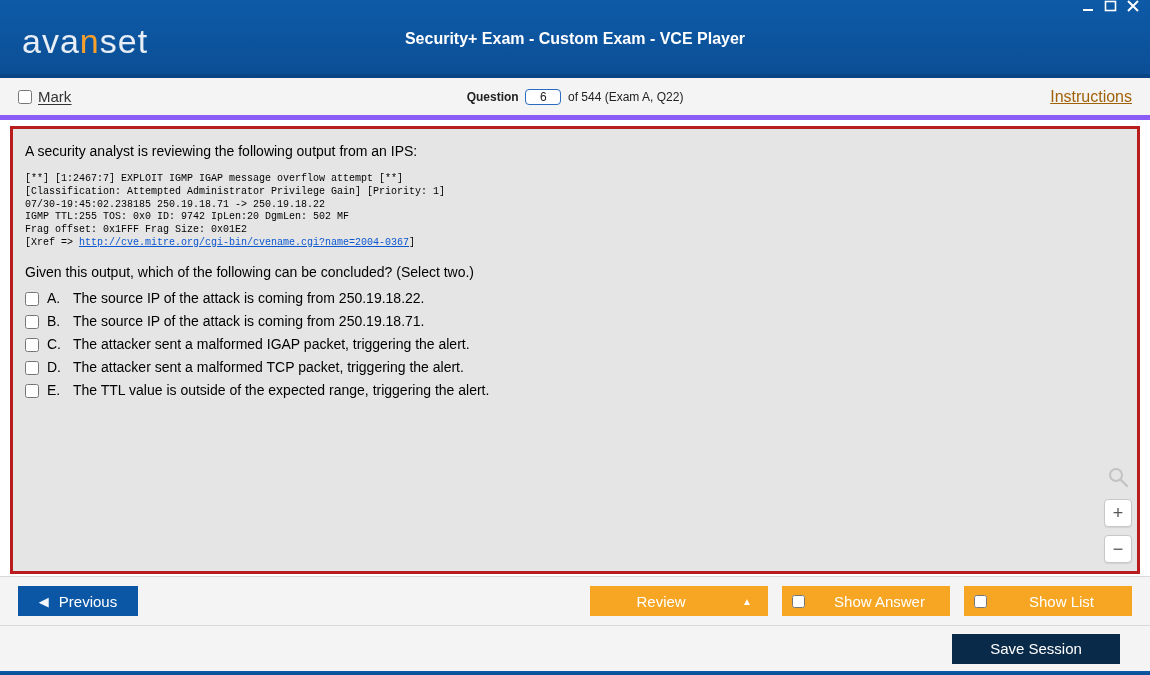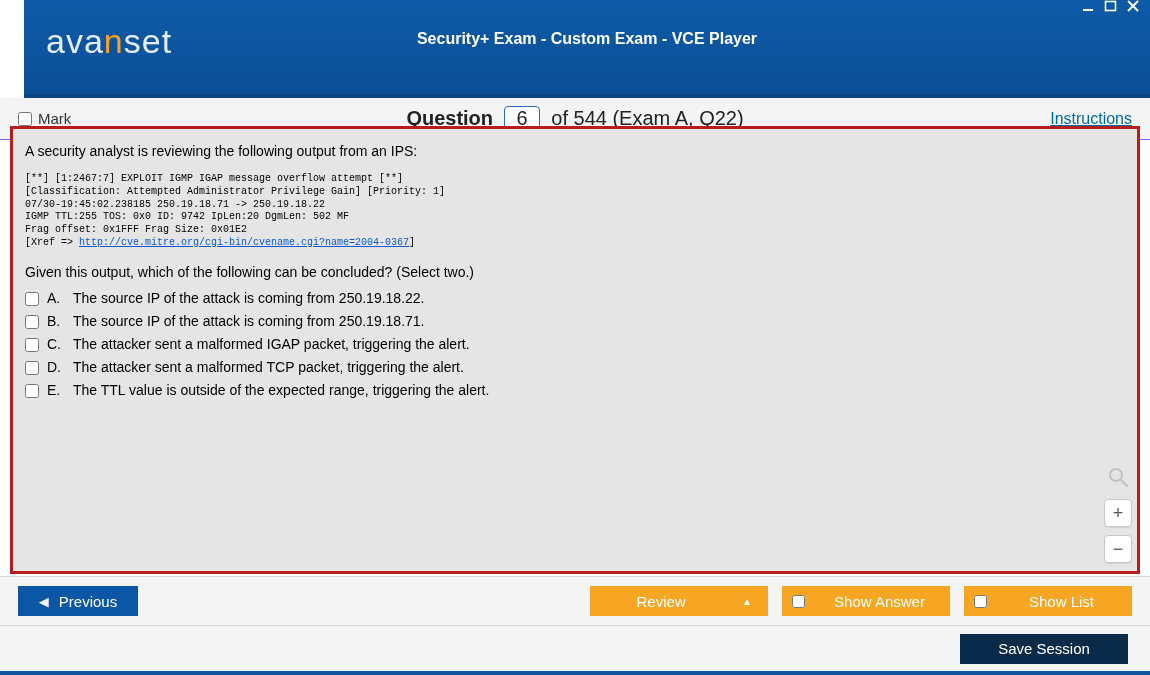--- a/index.html
+++ b/index.html
@@ -1,52 +1,51 @@
 <!DOCTYPE html>
 <html><head>
 <meta charset="utf-8">
 <style>
   * { box-sizing: border-box; margin: 0; padding: 0; }
   html, body { width: 1150px; height: 675px; font-family: "Segoe UI", Tahoma, Arial, sans-serif; overflow: hidden; background:#fff;}
   .titlebar {
-    height: 98px;
+    height: 78px;
     background: linear-gradient(#0e5aa7, #0b4f96);
     position: relative;
     color: #fff;
     border-bottom: 4px solid #0a4685;
-    margin-left: 24px;
   }
   .titlebar .logo {
     position:absolute; left:22px; top:22px;
     font-size:34px; font-weight:300; letter-spacing:1px;
     color:#e8eef5;
     font-family: "Segoe UI Light","Segoe UI",Arial,sans-serif;
   }
   .titlebar .logo .accent { color:#f7a12b; }
   .titlebar .title {
     position:absolute; left:0; right:0; top:30px; text-align:center;
     font-size:16px; font-weight:600; color:#fff;
   }
   .winctrls { position:absolute; right:8px; top:0; display:flex; gap:4px; }
   .winctrls div { width:18px; height:16px; text-align:center; font-size:14px; line-height:12px; color:#fff; cursor:pointer;}
   
   .toolbar {
-    height:42px; background:#f4f4f4; border-bottom:1px solid #8b5cf6;
+    height:42px; background:#f4f4f4; border-bottom:5px solid #8b5cf6;
     display:flex; align-items:center; padding:0 18px; position:relative;
   }
   .mark-wrap { display:flex; align-items:center; gap:6px; color:#333; font-size:15px;}
   .mark-wrap input { width:14px; height:14px; }
   .mark-wrap label { text-decoration:underline; text-underline-offset:2px;}
-  .qbar { position:absolute; left:0; right:0; text-align:center; font-size:20px; color:#222; pointer-events:none;}
+  .qbar { position:absolute; left:0; right:0; text-align:center; font-size:12px; color:#222; pointer-events:none;}
   .qbar .qlabel { font-weight:700; }
   .qbar .qbox {
     display:inline-block; min-width:36px; padding:0 8px; border:1.5px solid #2a6cbf; border-radius:4px;
     background:#fff; font-weight:400; color:#222; pointer-events:auto;
   }
-  .instructions { margin-left:auto; color:#0369a1; text-decoration:underline; font-size:16px;}
+  .instructions { margin-left:auto; color:#a16207; text-decoration:underline; font-size:16px;}
   
   .content {
     position:absolute; top:126px; left:10px; right:10px; bottom:101px;
     background:#e5e5e5; border:3px solid #b91c1c; overflow:auto; padding:14px 12px 18px 12px;
     font-size:14px; color:#000;
   }
   
   .qtext { margin-bottom:14px; }
   .mono {
     font-family: "Courier New", monospace; font-size:10px; line-height:1.28;
@@ -88,21 +87,21 @@
     display:flex; align-items:center; gap:20px; padding:0 16px 0 10px;
   }
   .btn-orange.big { min-width:168px; justify-content:flex-start;}
   .btn-orange input[type=checkbox]{ width:13px;height:13px; accent-color:#fff;}
   .btn-orange .tri { font-size:10px; }
   .btn-orange .lbl { flex:1; text-align:center; }
   
   .footrow {
     position:absolute; left:0; right:0; bottom:4px; height:45px;
     background:#f4f4f4; display:flex; align-items:center; justify-content:flex-end;
-    padding:0 22px; gap:14px;
+    padding:0 30px; gap:14px;
   }
   .btn-dark {
     height:30px; min-width:168px; background:#0a2a4a; color:#fff; border:none;
     font-size:15px; cursor:pointer;
   }
   .bottom-accent{
     position:absolute; left:0; right:0; bottom:0; height:4px;
     background:linear-gradient(#0e5aa7,#0b4f96);
   }
 </style>

